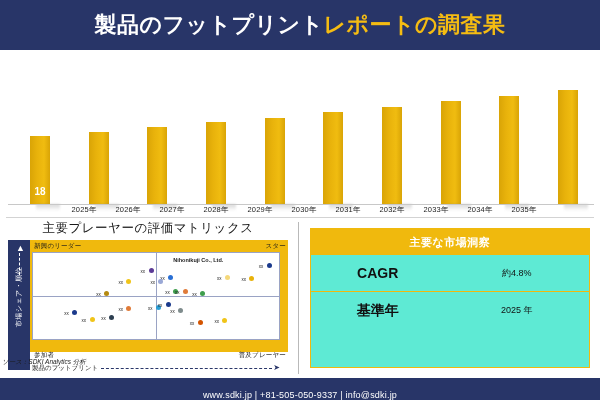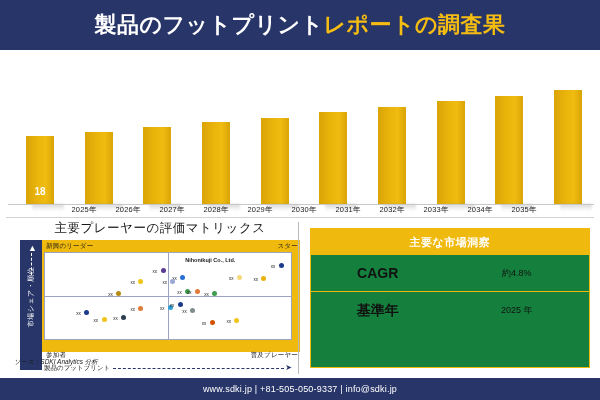--- a/index.html
+++ b/index.html
@@ -69,21 +69,20 @@
     width: 44px;
     height: 100%;
     display: flex;
     align-items: flex-end;
     justify-content: center;
   }
   .bar {
     position: relative;
     width: 20px;
     background: linear-gradient(to right, #d9a406 0%, #e8b20b 35%, #f0bc10 70%, #d9a406 100%);
-    padding-left: 8px;
   }
   .bar::after {
     content: "";
     position: absolute;
     left: 6px;
     right: -10px;
     bottom: -6px;
     height: 7px;
     background: linear-gradient(to bottom, rgba(120,120,120,.30), rgba(255,255,255,0));
     filter: blur(1px);
@@ -123,21 +122,21 @@
     position: absolute;
     left: 6px; right: 6px;
     top: 217px;
     height: 1px;
     background: #d3d3d3;
   }
 
   
   .matrix-block {
     position: absolute;
-    left: 12px; top: 218px;
+    left: 0; top: 218px;
     width: 296px; height: 160px;
   }
   .matrix-title {
     position: absolute;
     left: 0; right: 0; top: 2px;
     text-align: center;
     font-size: 12.5px;
     color: #1a1a1a;
     letter-spacing: .5px;
   }
@@ -273,21 +272,21 @@
     background: #b9b9b9;
   }
 
   
   .insights-block {
     position: absolute;
     left: 310px; top: 228px;
     width: 280px; height: 140px;
     border: 1px solid #f0b90d;
     box-sizing: border-box;
-    background: #15803d;
+    background: #5eead4;
   }
   .insights-header {
     height: 26px;
     background: #f0b90d;
     color: #ffffff;
     font-size: 11px;
     font-weight: bold;
     display: flex;
     align-items: center;
     justify-content: center;
@@ -315,21 +314,21 @@
     color: #111111;
   }
 
   
   .footer-bar {
     position: absolute;
     left: 0; bottom: 0;
     width: 600px; height: 22px;
     background: #283568;
     display: flex;
-    align-items: center;
+    align-items: flex-end;
     justify-content: center;
   }
   .footer-text {
     color: #ffffff;
     font-size: 9px;
     letter-spacing: .2px;
   }
 </style>
 </head>
 <body>

